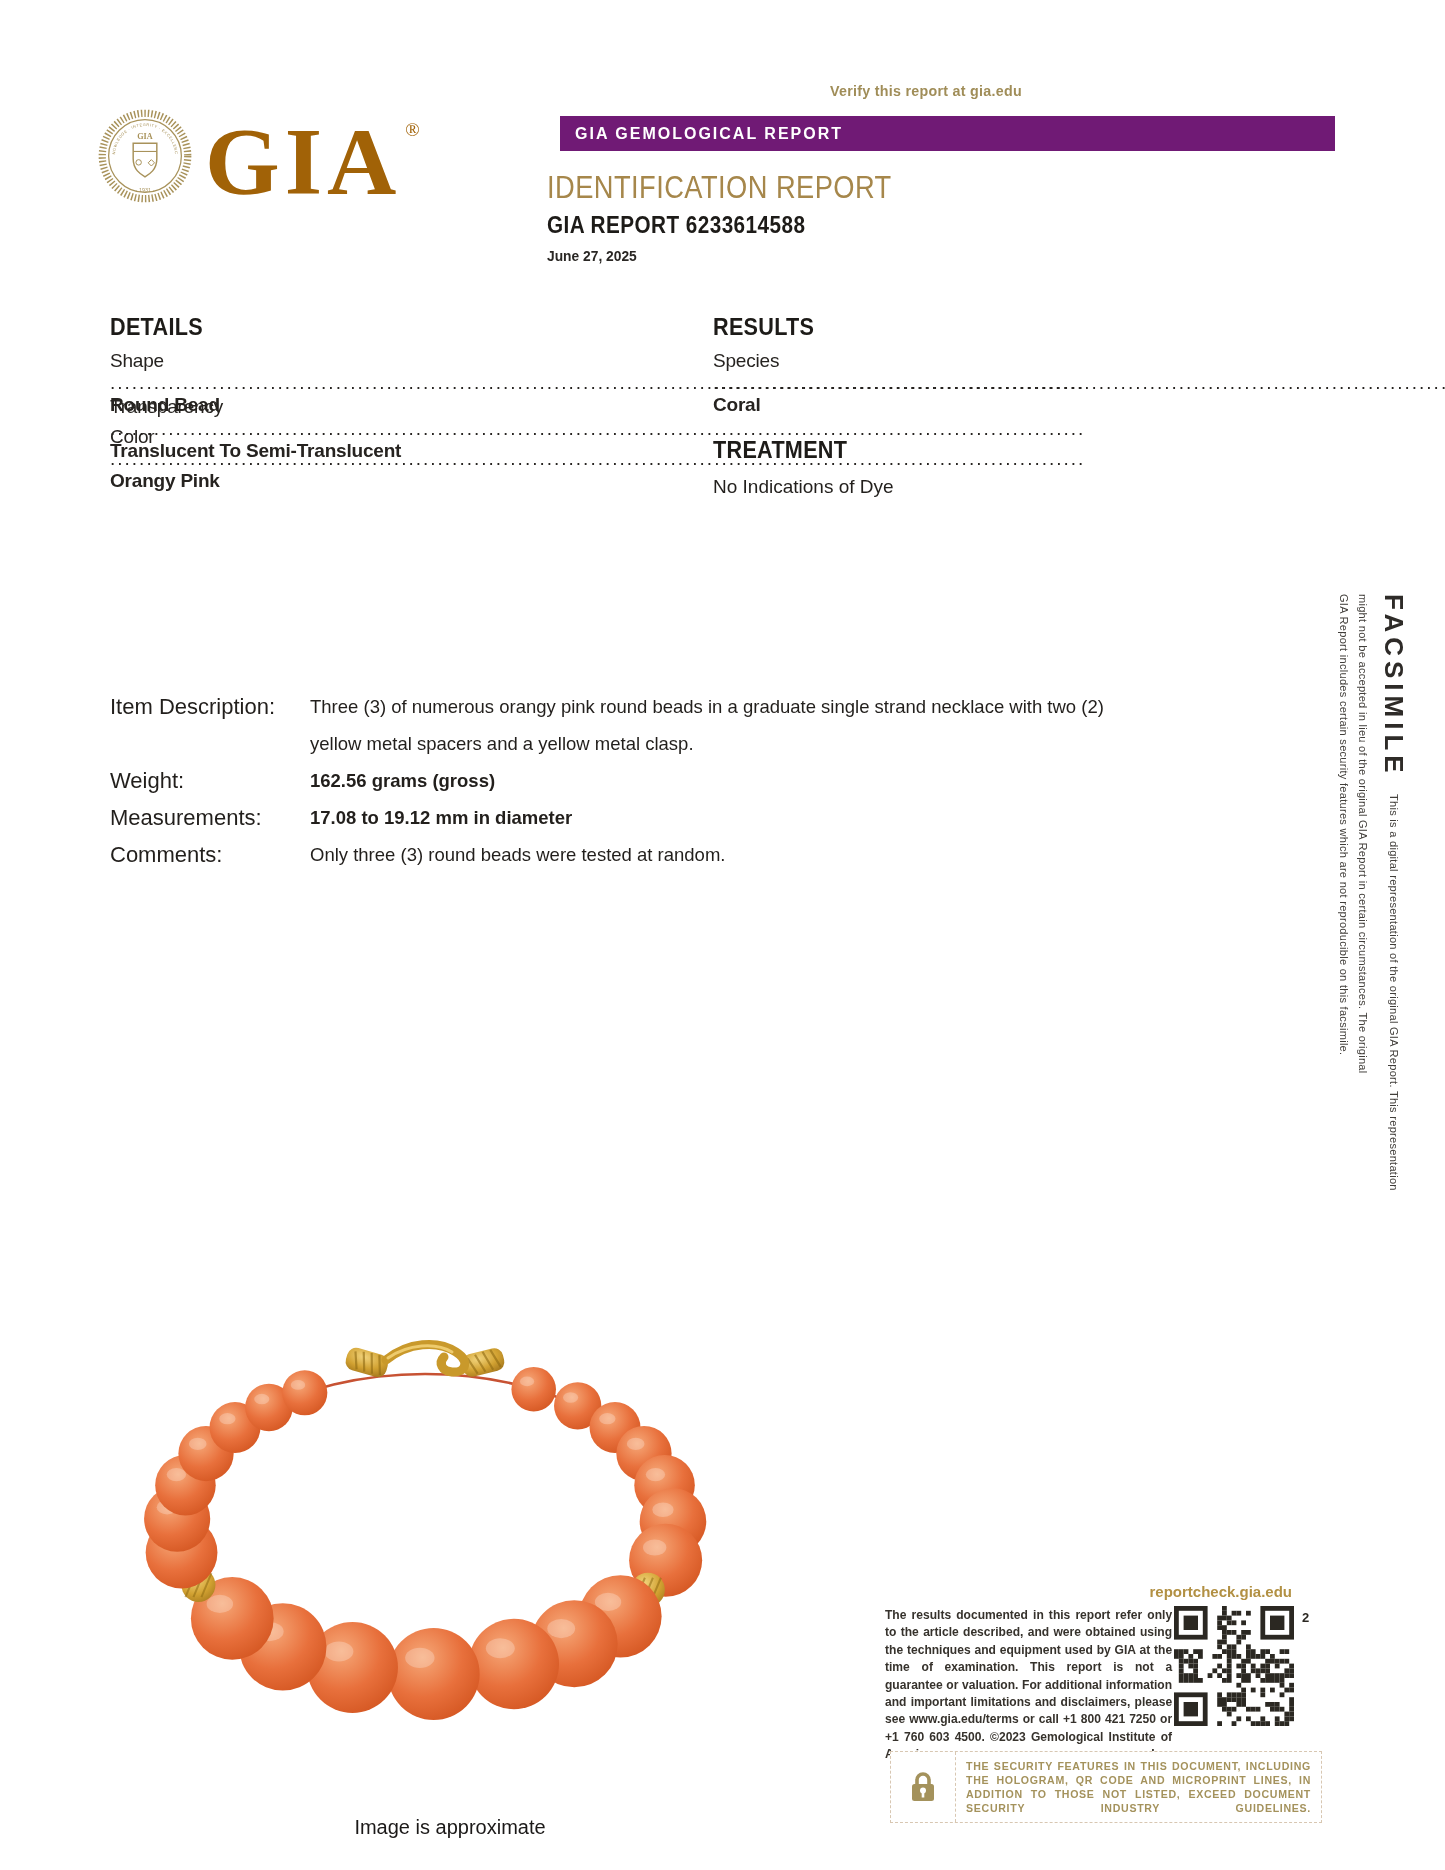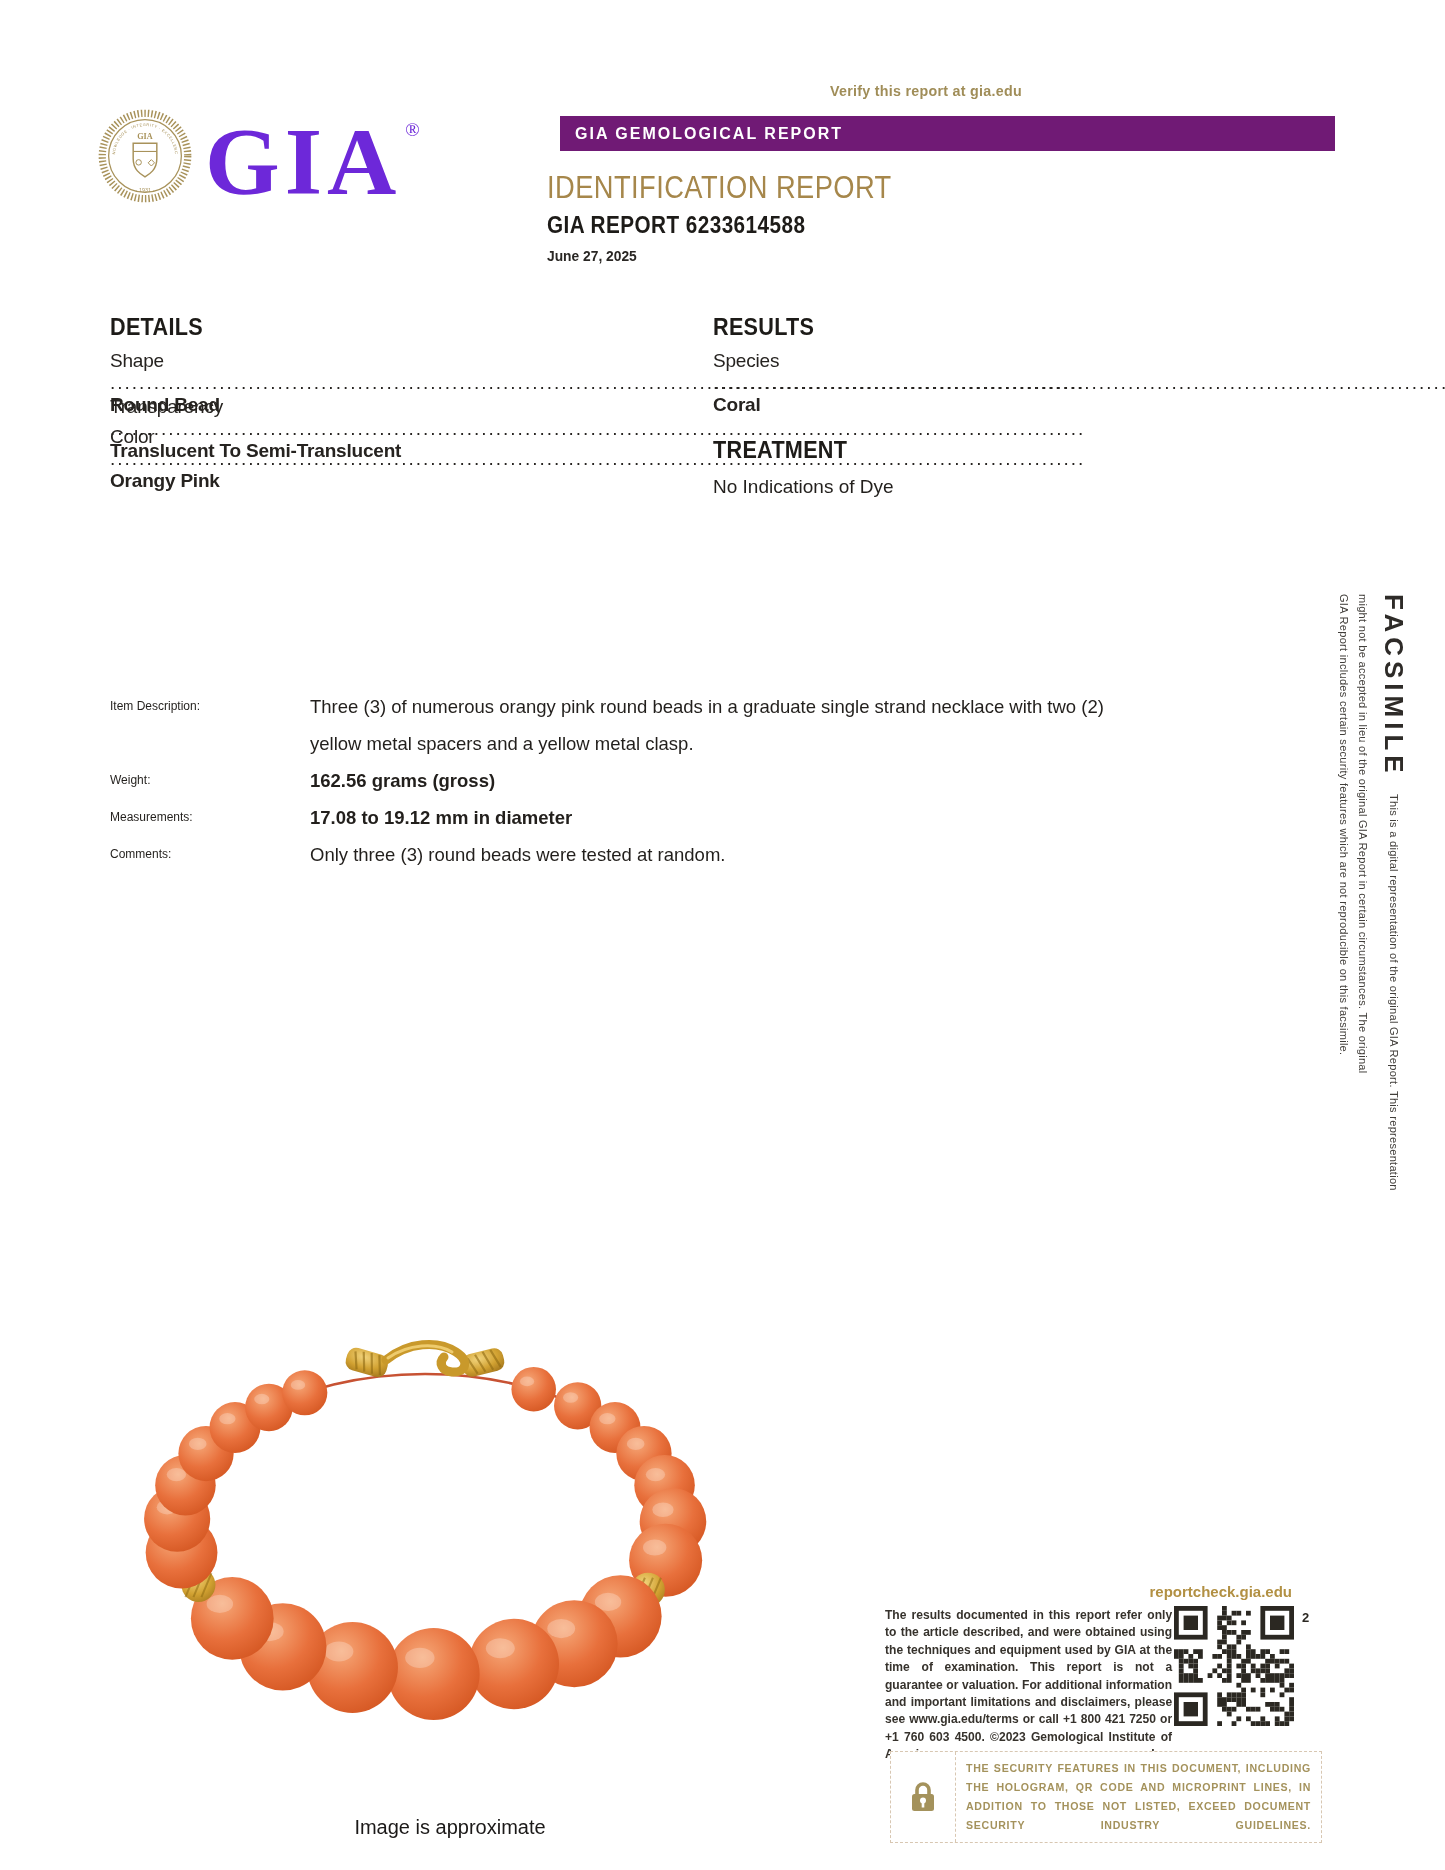--- a/index.html
+++ b/index.html
@@ -2,21 +2,21 @@
 <html><head>
 <meta charset="utf-8">
 <style>
   html,body{margin:0;padding:0;background:#ffffff;}
   .page{position:relative;width:1445px;height:1870px;background:#fff;overflow:hidden;
         font-family:"Liberation Sans", sans-serif;color:#221f1c;}
   .abs{position:absolute;}
 
   
   .gia-word{left:205px;top:114px;font-family:"Liberation Serif", serif;font-weight:700;
-            font-size:96px;line-height:1;letter-spacing:5px;color:#6d28d9;}
+            font-size:96px;line-height:1;letter-spacing:5px;color:#a16207;}
   .gia-word .reg{font-size:19px;font-weight:400;position:relative;top:-58px;left:4px;letter-spacing:0;}
   .verify{left:830px;top:82px;font-size:15px;font-weight:700;letter-spacing:.3px;
           transform:scaleX(.95);transform-origin:0 0;}
   .banner{left:547px;top:116px;width:775px;height:35px;line-height:35px;padding-left:15px;
           box-sizing:border-box;color:#fff;font-size:16px;font-weight:700;letter-spacing:2px;}
   .rtype{left:547px;top:170px;font-size:31px;font-weight:400;letter-spacing:.5px;
          transform:scaleX(.88);transform-origin:0 0;}
   .rnum{left:547px;top:212px;font-size:23px;font-weight:700;letter-spacing:.5px;color:#1d1b18;
         transform:scaleX(.9);transform-origin:0 0;}
   .rdate{left:547px;top:247px;font-size:15px;font-weight:700;color:#2a2724;
@@ -26,42 +26,42 @@
   .h2{font-size:23px;font-weight:700;letter-spacing:.3px;color:#1d1b18;
       transform:scaleX(.94);transform-origin:0 0;}
   .dotrow{display:flex;align-items:baseline;font-size:19px;letter-spacing:-.2px;color:#262320;flex-direction:column;}
   .dotrow .lbl{flex:none;white-space:nowrap;}
   .dotrow .dots{flex:1 1 auto;min-width:10px;overflow:hidden;white-space:nowrap;}
   .dotrow .dots::before{content:"......................................................................................................................................";letter-spacing:2px;}
   .dotrow .val{flex:none;white-space:nowrap;font-weight:700;}
 
   .itemblock{left:110px;top:688px;width:1010px;}
   .irow{display:flex;align-items:flex-start;}
-  .irow .ilabel{flex:none;width:200px;line-height:37px;font-size:12px;}
+  .irow .ilabel{flex:none;width:200px;line-height:37px;font-size:22px;}
   .irow .ival{flex:1;line-height:37px;font-size:18.5px;}
   .b{font-weight:700;}
 
   
   .fx{left:1332px;top:594px;height:810px;writing-mode:vertical-rl;}
   .fx-line{line-height:1.5;font-size:11px;color:#413e3a;letter-spacing:.3px;margin-block-end:3px;}
   .fx-title{font-size:26px;font-weight:700;letter-spacing:5px;color:#2e2b28;}
   .fx-rest{margin-inline-start:16px;}
 
   
   .reportcheck{left:884px;top:1583px;width:408px;text-align:right;font-size:15px;font-weight:700;}
   .legal{left:885px;top:1607px;width:290px;font-size:12.2px;line-height:17.4px;color:#36322c;
          text-align:justify;text-align-last:justify;font-weight:700;
          transform:scaleX(.99);transform-origin:0 0;}
   .qrbox{left:1174px;top:1606px;}
   .qrnum{left:1302px;top:1610px;font-size:13px;font-weight:700;color:#2b2822;}
   .secbox{left:890px;top:1751px;width:432px;box-sizing:border-box;border:1.5px dashed #d8c7b2;
           display:flex;align-items:stretch;background:#fff;}
   .lockcell{flex:none;width:64px;display:flex;align-items:center;justify-content:center;
             border-right:1.5px dashed #d8c7b2;}
-  .sectext{flex:1;padding:7px 10px;font-size:10.6px;line-height:19px;letter-spacing:.7px;
+  .sectext{flex:1;padding:7px 10px;font-size:10.6px;line-height:14px;letter-spacing:.7px;
            font-weight:700;text-align:justify;text-align-last:justify;}
 
   
   .caption{left:280px;top:1816px;width:340px;text-align:center;font-size:20px;color:#1b1918;}
 </style>
 </head>
 <body>
 
 <div class="page">
 

